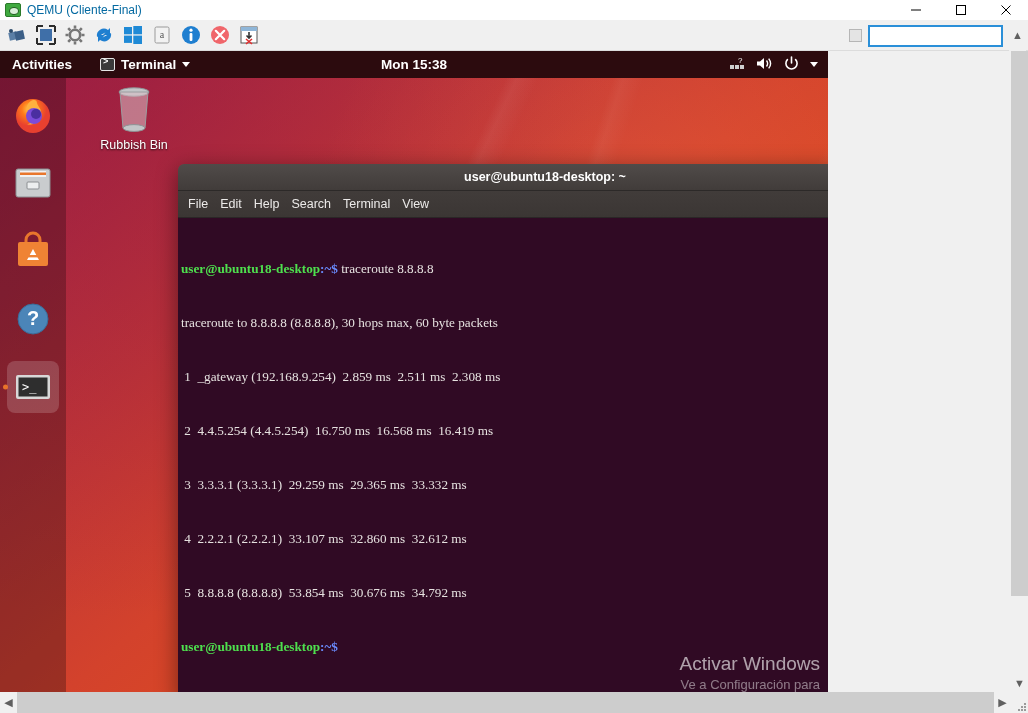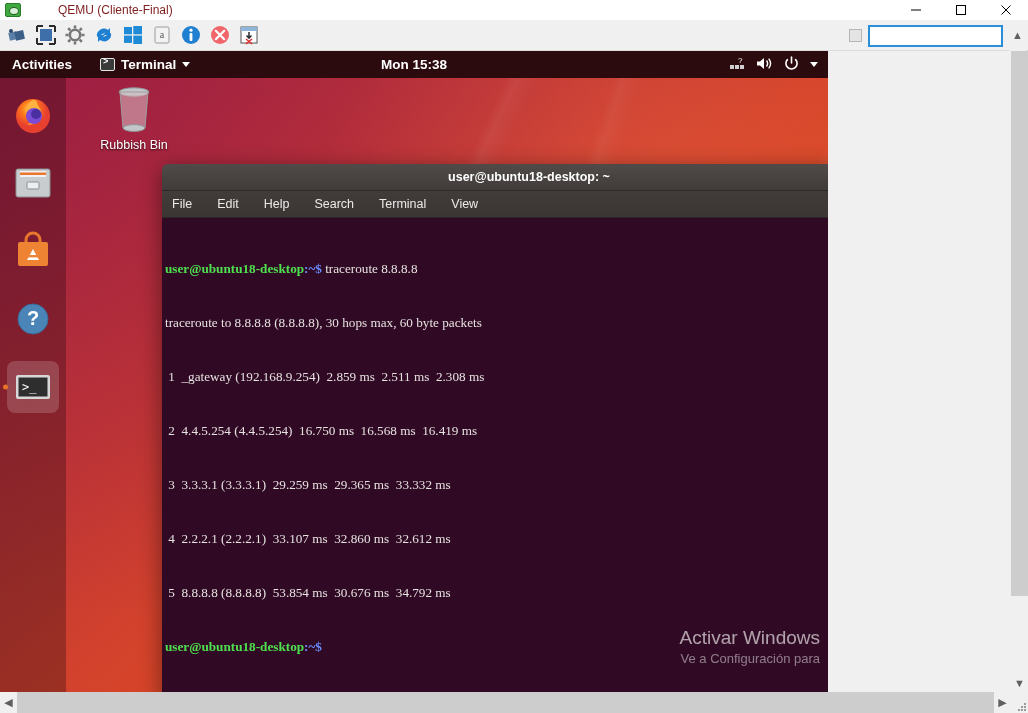--- a/index.html
+++ b/index.html
@@ -23,23 +23,22 @@
     background: #3fa93f;
     border: 1px solid #2a7a2a; border-radius: 2px;
     position: relative; flex: none;
   }
   .host-title-icon::after {
     content: ""; position: absolute; left: 3px; top: 3px;
     width: 8px; height: 6px; border-radius: 50%;
     background: #d9f0d9; border: 1px solid #1f5f1f;
   }
   .host-title-text {
-    font-size: 12px; color: #7f1d1d; white-space: nowrap;
-    font-family: "Liberation Sans", sans-serif;
-    margin-left: 31px;
+    font-size: 12px; color: #0369a1; white-space: nowrap;
+    font-family: "Liberation Sans", sans-serif;
   }
   .host-winbtns {
     position: absolute; right: 0; top: 0; height: 20px;
     display: flex; align-items: stretch;
   }
   .host-winbtn {
     width: 45px; display: flex; align-items: center; justify-content: center;
     font-size: 12px; color: #000;
   }
   .host-winbtn svg { display: block; }
@@ -165,21 +164,21 @@
     width: 78px; text-align: center;
     color: #fff; font-size: 12px;
   }
   .desktop-icon .label {
     margin-top: 1px; text-shadow: 0 1px 2px rgba(0,0,0,0.8);
     font-size: 12.5px;
   }
 
   
   .terminal {
-    position: absolute; left: 162px; top: 113px;
+    position: absolute; left: 178px; top: 113px;
     width: 734px; height: 536px;
     box-shadow: 0 5px 22px rgba(0,0,0,0.45);
     border-radius: 6px 6px 0 0;
     overflow: hidden;
   }
   .term-titlebar {
     height: 27px;
     background: linear-gradient(180deg, #504b49 0%, #413c3a 100%);
     border-bottom: 1px solid #2c2928;
     display: flex; align-items: center; justify-content: center;
@@ -196,21 +195,21 @@
     width: 15px; height: 15px; border-radius: 50%;
     background: #5c5755; border: 1px solid #3b3735;
     display: flex; align-items: center; justify-content: center;
     color: #d6d2d0; font-size: 9px; line-height: 1;
   }
   .wbtn.close { background: #e9562a; border-color: #bf3f18; color: #fff; }
 
   .term-menubar {
     height: 27px;
     background: linear-gradient(180deg, #413c3a 0%, #3b3634 100%);
-    display: flex; align-items: center; padding-left: 10px; gap: 25px;
+    display: flex; align-items: center; padding-left: 10px; gap: 12px;
     border-bottom: 1px solid #2a2726;
   }
   .term-menu-item {
     color: #eceae9; font-size: 12.5px;
     font-family: "Liberation Sans", sans-serif;
   }
 
   .term-body {
     position: absolute; left: 0; right: 0; top: 54px; bottom: 0;
     background: #300a24;
@@ -232,21 +231,21 @@
     position: absolute; right: 0; top: 322px; bottom: 0;
     width: 10px; background: #300a24;
   }
   .term-scrollbar .thumb {
     position: absolute; left: 2px; top: 0; bottom: 0; width: 6px;
     background: #e78a5c; border-radius: 3px;
   }
 
   
   .watermark {
-    position: absolute; right: 8px; bottom: 26px;
+    position: absolute; right: 8px; bottom: 0;
     text-align: right; color: rgba(255,255,255,0.46);
     font-family: "Liberation Sans", sans-serif;
     pointer-events: none;
   }
   .watermark .l1 { font-size: 19px; color: rgba(255,255,255,0.62); }
   .watermark .l2 { font-size: 13px; margin-top: 2px; }
 
   
   .vscroll {
     position: absolute; right: 0; top: 51px; width: 17px; bottom: 21px;

